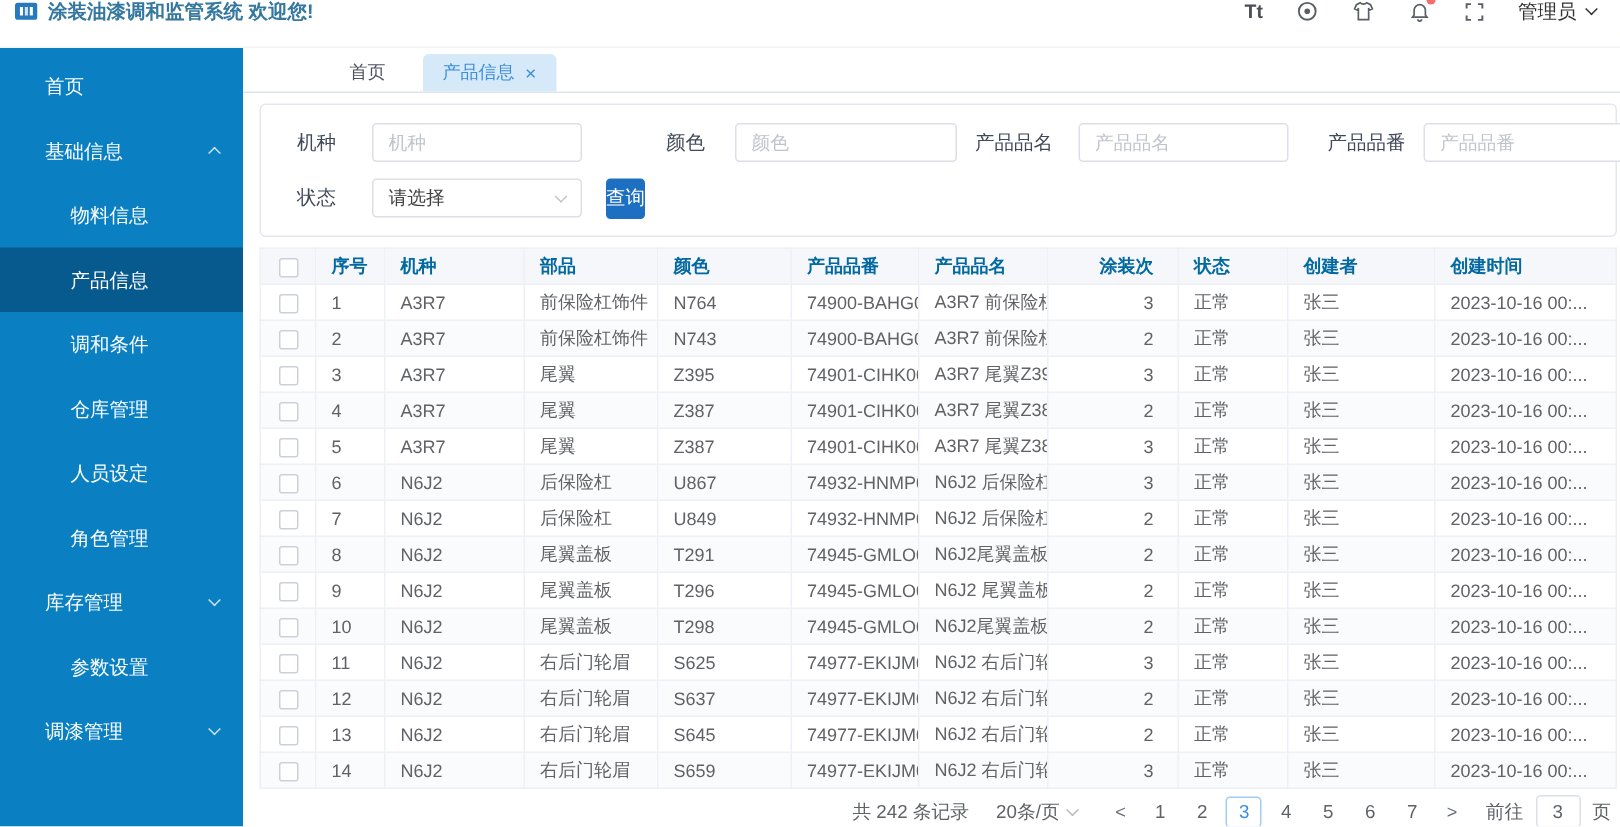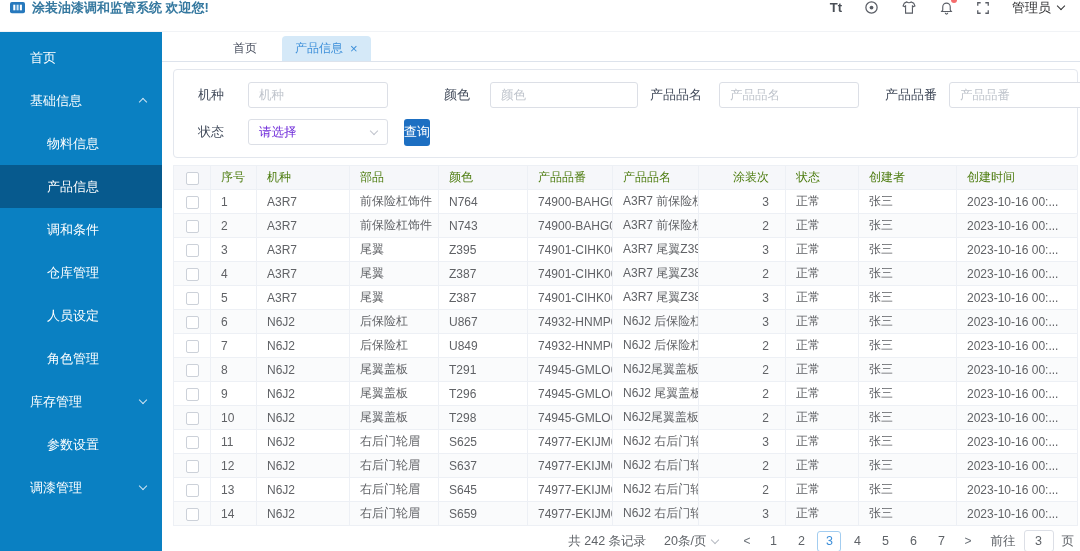--- a/index.html
+++ b/index.html
@@ -54,32 +54,32 @@
   .finput { height:26px; border:1px solid #dcdfe6; border-radius:3px; padding:0 10px;
     font-size:12.5px; color:#333; font-family:inherit; outline:none; }
   .finput::placeholder { color:#bfc4cc; }
   .g1 { margin-left:24px; } .g1 .flabel { width:32px; margin-right:18px; } .g1 .finput { width:140px; }
   .g2 { margin-left:56px; } .g2 .flabel { width:32px; margin-right:14px; } .g2 .finput { width:148px; }
   .g3 { margin-left:12px; } .g3 .flabel { width:56px; margin-right:13px; } .g3 .finput { width:140px; }
   .g4 { margin-left:26px; flex:1; margin-right:10px; } .g4 .flabel { width:56px; margin-right:8px; }
   .g4 .finput { flex:1; }
   .sel { width:140px; height:26px; border:1px solid #dcdfe6; border-radius:3px;
     display:flex; align-items:center; justify-content:space-between; padding:0 10px;
-    color:#6d28d9; font-size:12.5px; cursor:pointer; }
+    color:#404040; font-size:12.5px; cursor:pointer; }
   .sel .chev { color:#c0c4cc; }
   .btn-primary { margin-left:16px; height:27px; padding:0 0;
     background:var(--primary-button,#1d6fc2); color:#fff; border:none; border-radius:3px;
     font-size:13px; font-family:inherit; cursor:pointer; }
 
   
   .table-wrap { margin-top:7px; }
   table { width:100%; border-collapse:collapse; table-layout:fixed; font-size:12px; color:#606266; }
   th,td { border:1px solid #edf0f5; height:24px; padding:0 4px 0 10px; text-align:left;
     overflow:hidden; white-space:nowrap; }
-  th { background:#f6f7fa; color:#4d7c0f; font-weight:400; }
+  th { background:#f6f7fa; color:#0369a1; font-weight:700; }
   th.num,td.num { text-align:right; padding-right:16px; padding-left:0; }
   tbody tr:nth-child(even) td { background:#fafbfc; }
   th.cbc,td.cbc { text-align:center; padding:0; }
   .cb { display:inline-block; width:13px; height:13px; border:1px solid #ccd1d9;
     border-radius:2px; background:#fff; vertical-align:middle; cursor:pointer; }
 
   
   .pagination { display:flex; align-items:center; justify-content:flex-end; height:30px;
     font-size:12.5px; color:#5f6368; padding-right:4px; }
   .pg-total { margin-right:18px; }

